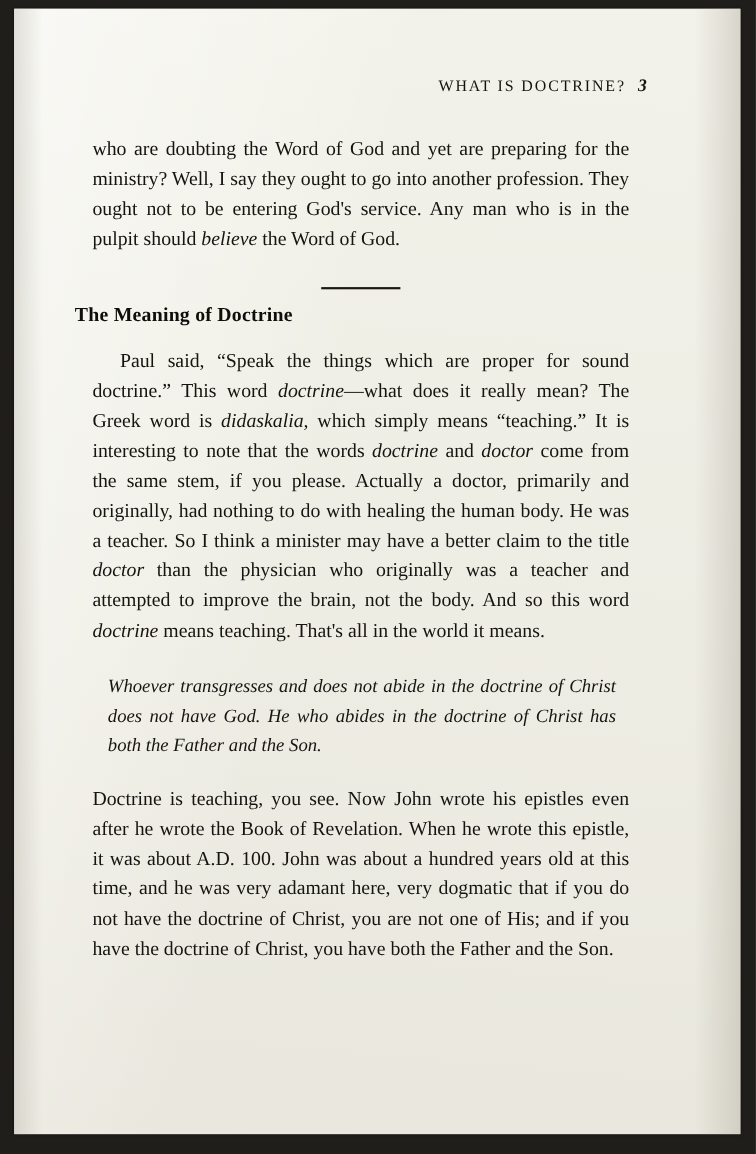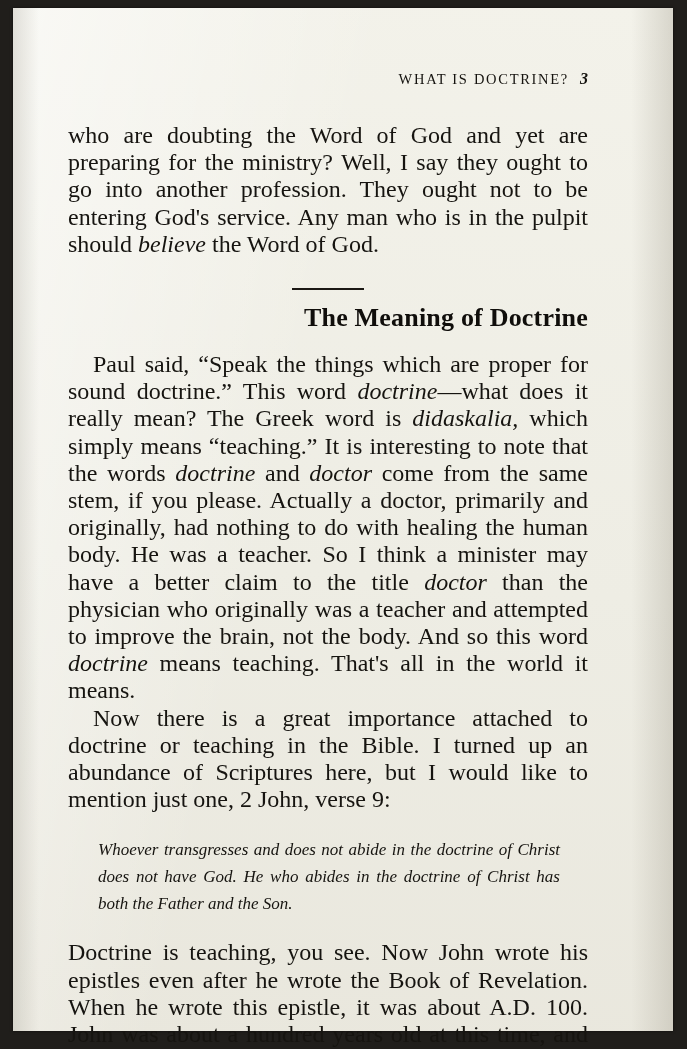--- a/index.html
+++ b/index.html
@@ -70,42 +70,42 @@
   }
   .runhead .folio {
     font-weight: bold;
     font-style: italic;
     letter-spacing: 0;
     font-size: 16px;
     margin-left: 11px;
   }
 
   p {
-    margin: 0;
-    font-size: 24px;
+    margin: 16px;
+    font-size: 18px;
     line-height: 27.2px;
     color: #161410;
     text-align: justify;
     text-justify: inter-word;
     hyphens: none;
   }
   p.indent { text-indent: 25px; }
   p.flush  { text-indent: 0; }
 
   .rule {
     width: 72px;
     height: 2px;
     background: #1b1814;
     margin: 30px auto 13px auto;
   }
 
   h2.section {
-    font-size: 26px;
+    font-size: 18px;
     font-weight: bold;
-    text-align: right;
+    text-align: left;
     margin: 0 0 18px 0;
     color: #100e0b;
     letter-spacing: 0.2px;
   }
 
   blockquote {
     margin: 23px 0 22px 0;
     padding: 0 28px 0 30px;
     font-style: italic;
     font-size: 17px;
@@ -131,21 +131,20 @@
       <p class="flush">
         <span>who are doubting the Word of God and yet are preparing for the ministry? Well, I say they ought to go into another profession. They ought not to be entering God's service. Any man who is in the pulpit should </span><i>believe</i><span> the Word of God.</span>
       </p>
 
       <div class="rule"></div>
 
       <h2 class="section">The Meaning of Doctrine</h2>
 
       <p class="indent"><span>Paul said, “Speak the things which are proper for sound doctrine.” This word </span><i>doctrine</i><span>—what does it really mean? The Greek word is </span><i>didaskalia,</i><span> which simply means “teaching.” It is interesting to note that the words </span><i>doctrine</i><span> and </span><i>doctor</i><span> come from the same stem, if you please. Actually a doctor, primarily and originally, had nothing to do with healing the human body. He was a teacher. So I think a minister may have a better claim to the title </span><i>doctor</i><span> than the physician who originally was a teacher and attempted to improve the brain, not the body. And so this word </span><i>doctrine</i><span> means teaching. That's all in the world it means.</span></p>
 
-      <p class="indent">Now there is a great importance attached to doctrine or teaching in the Bible. I turned up an abundance of Scriptures here, but I would like to mention just one, 2 John, verse 9:</p>
 
       <blockquote>Whoever transgresses and does not abide in the doctrine of Christ does not have God. He who abides in the doctrine of Christ has both the Father and the Son.</blockquote>
 
       <p class="flush">Doctrine is teaching, you see. Now John wrote his epistles even after he wrote the Book of Revelation. When he wrote this epistle, it was about A.D. 100. John was about a hundred years old at this time, and he was very adamant here, very dogmatic that if you do not have the doctrine of Christ, you are not one of His; and if you have the doctrine of Christ, you have both the Father and the Son.</p>
 
 
     </div>
   </div>
 </div>
 

